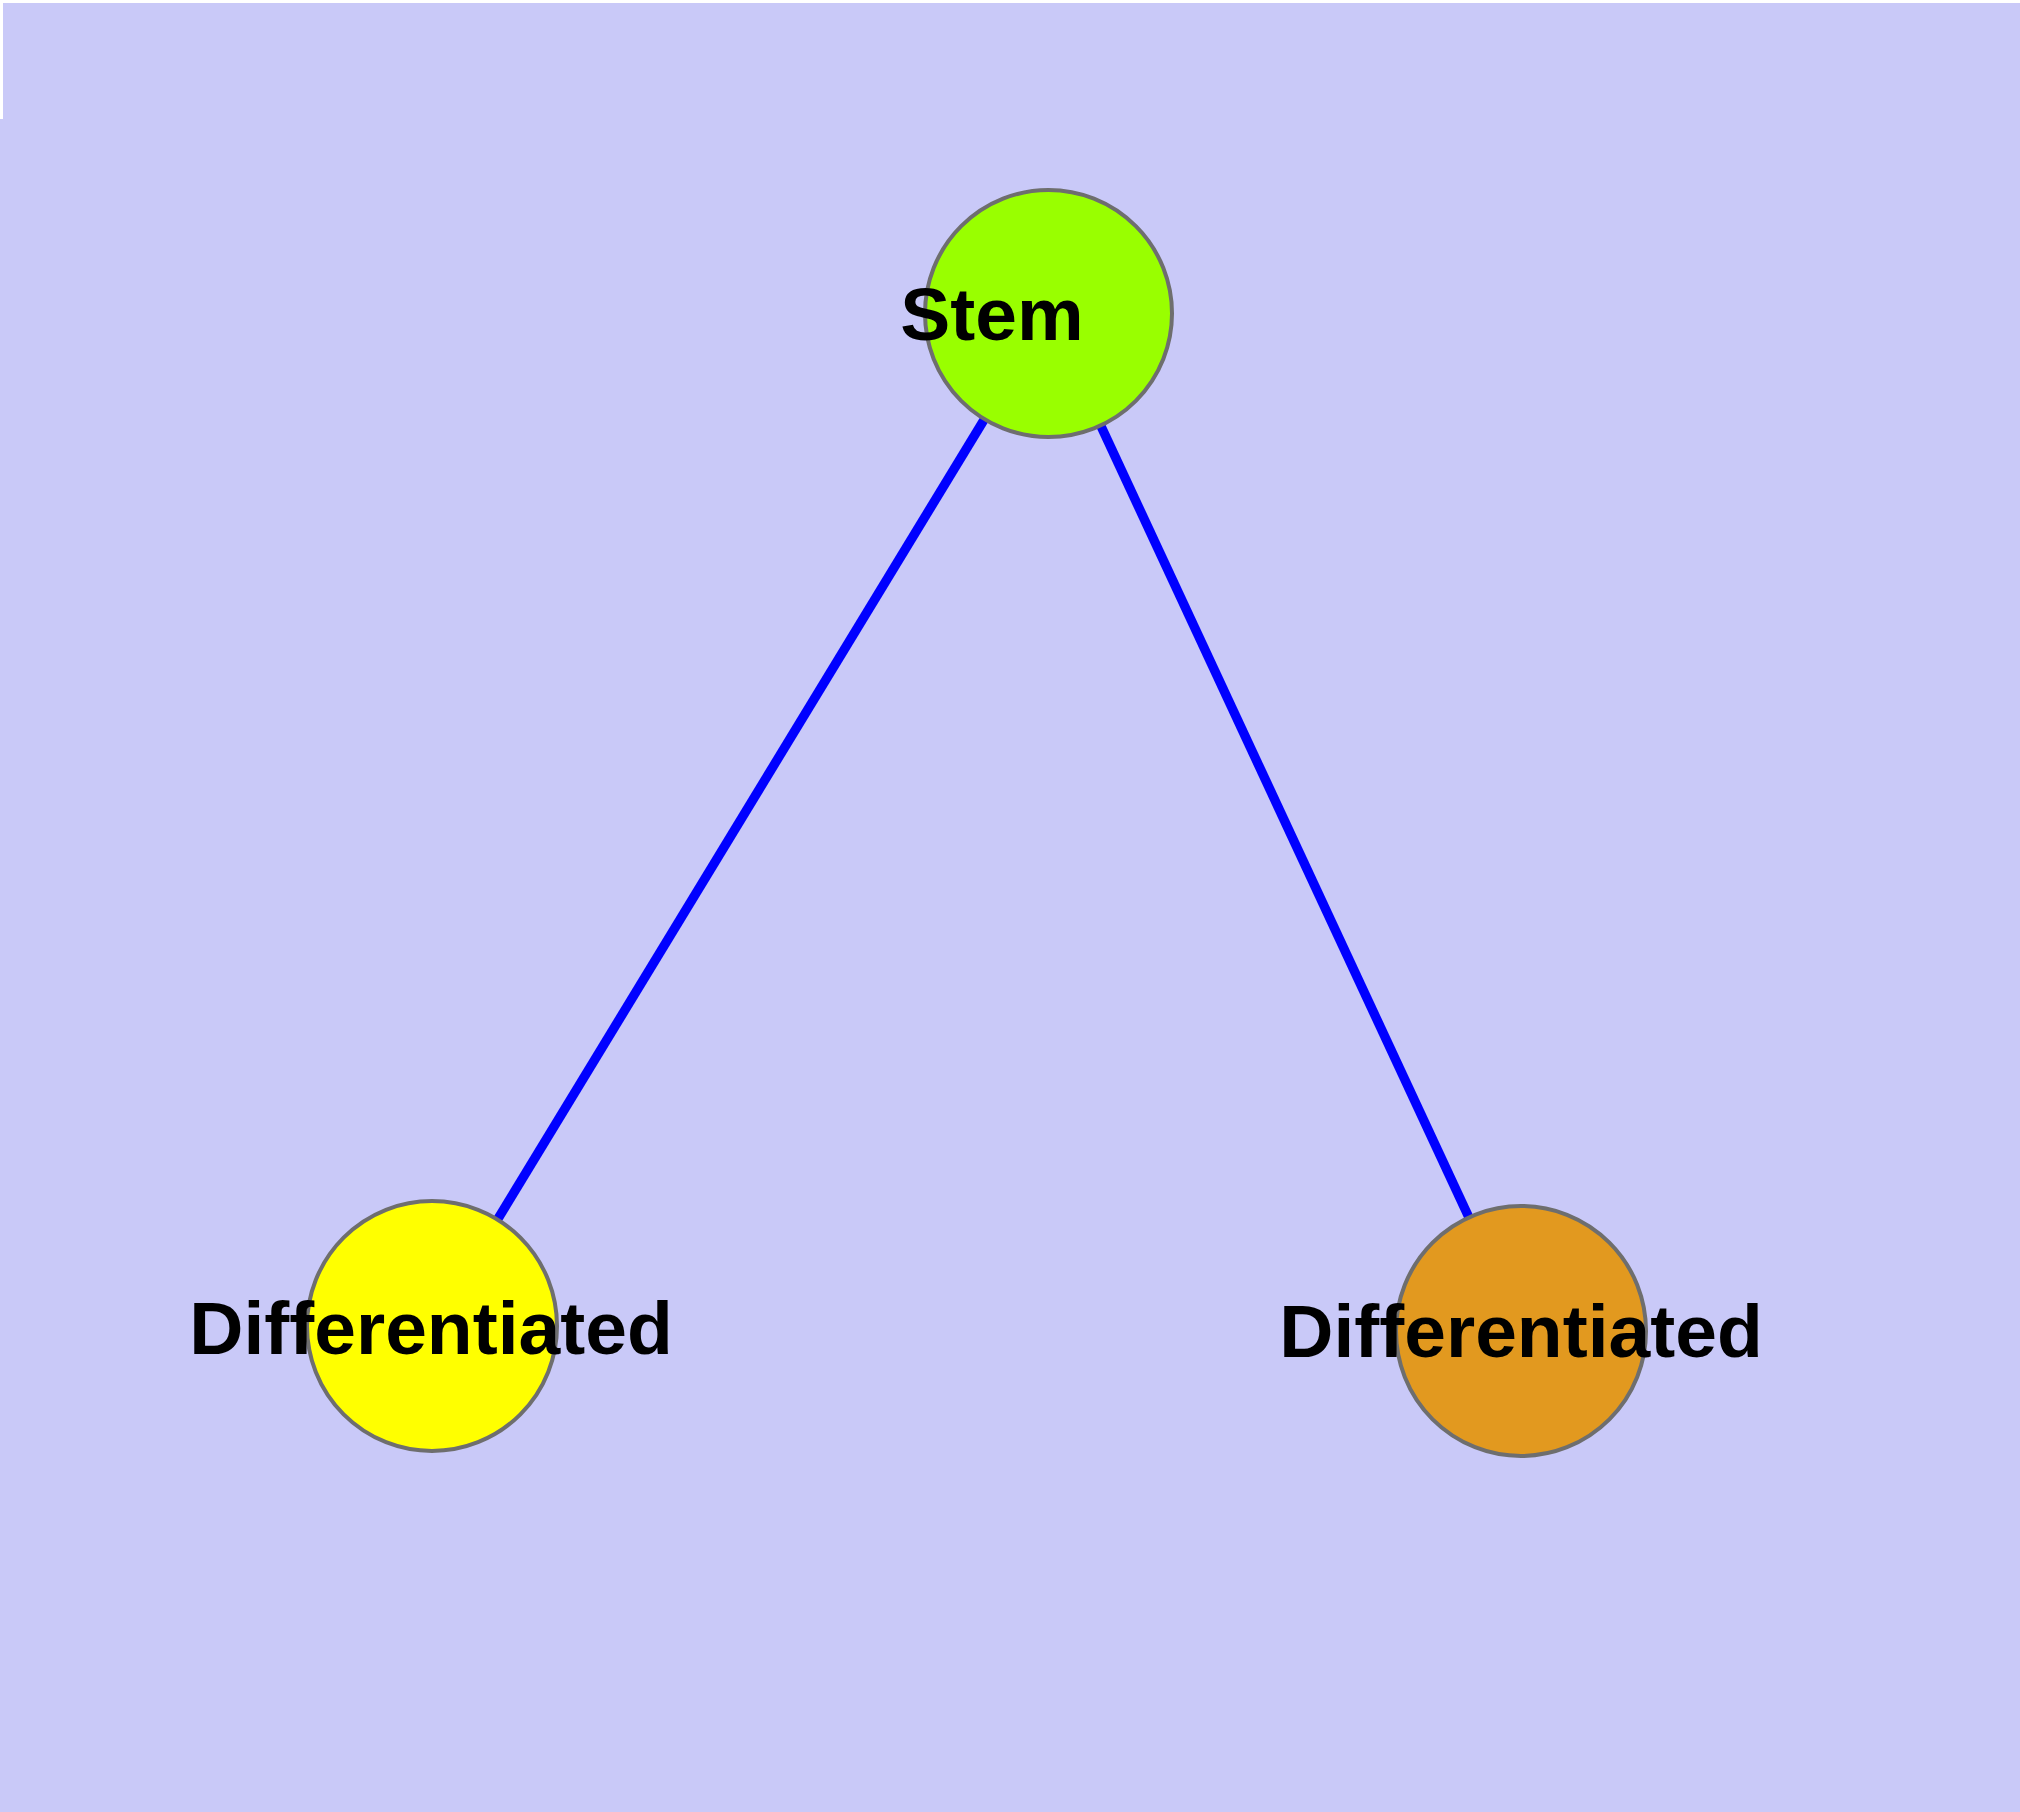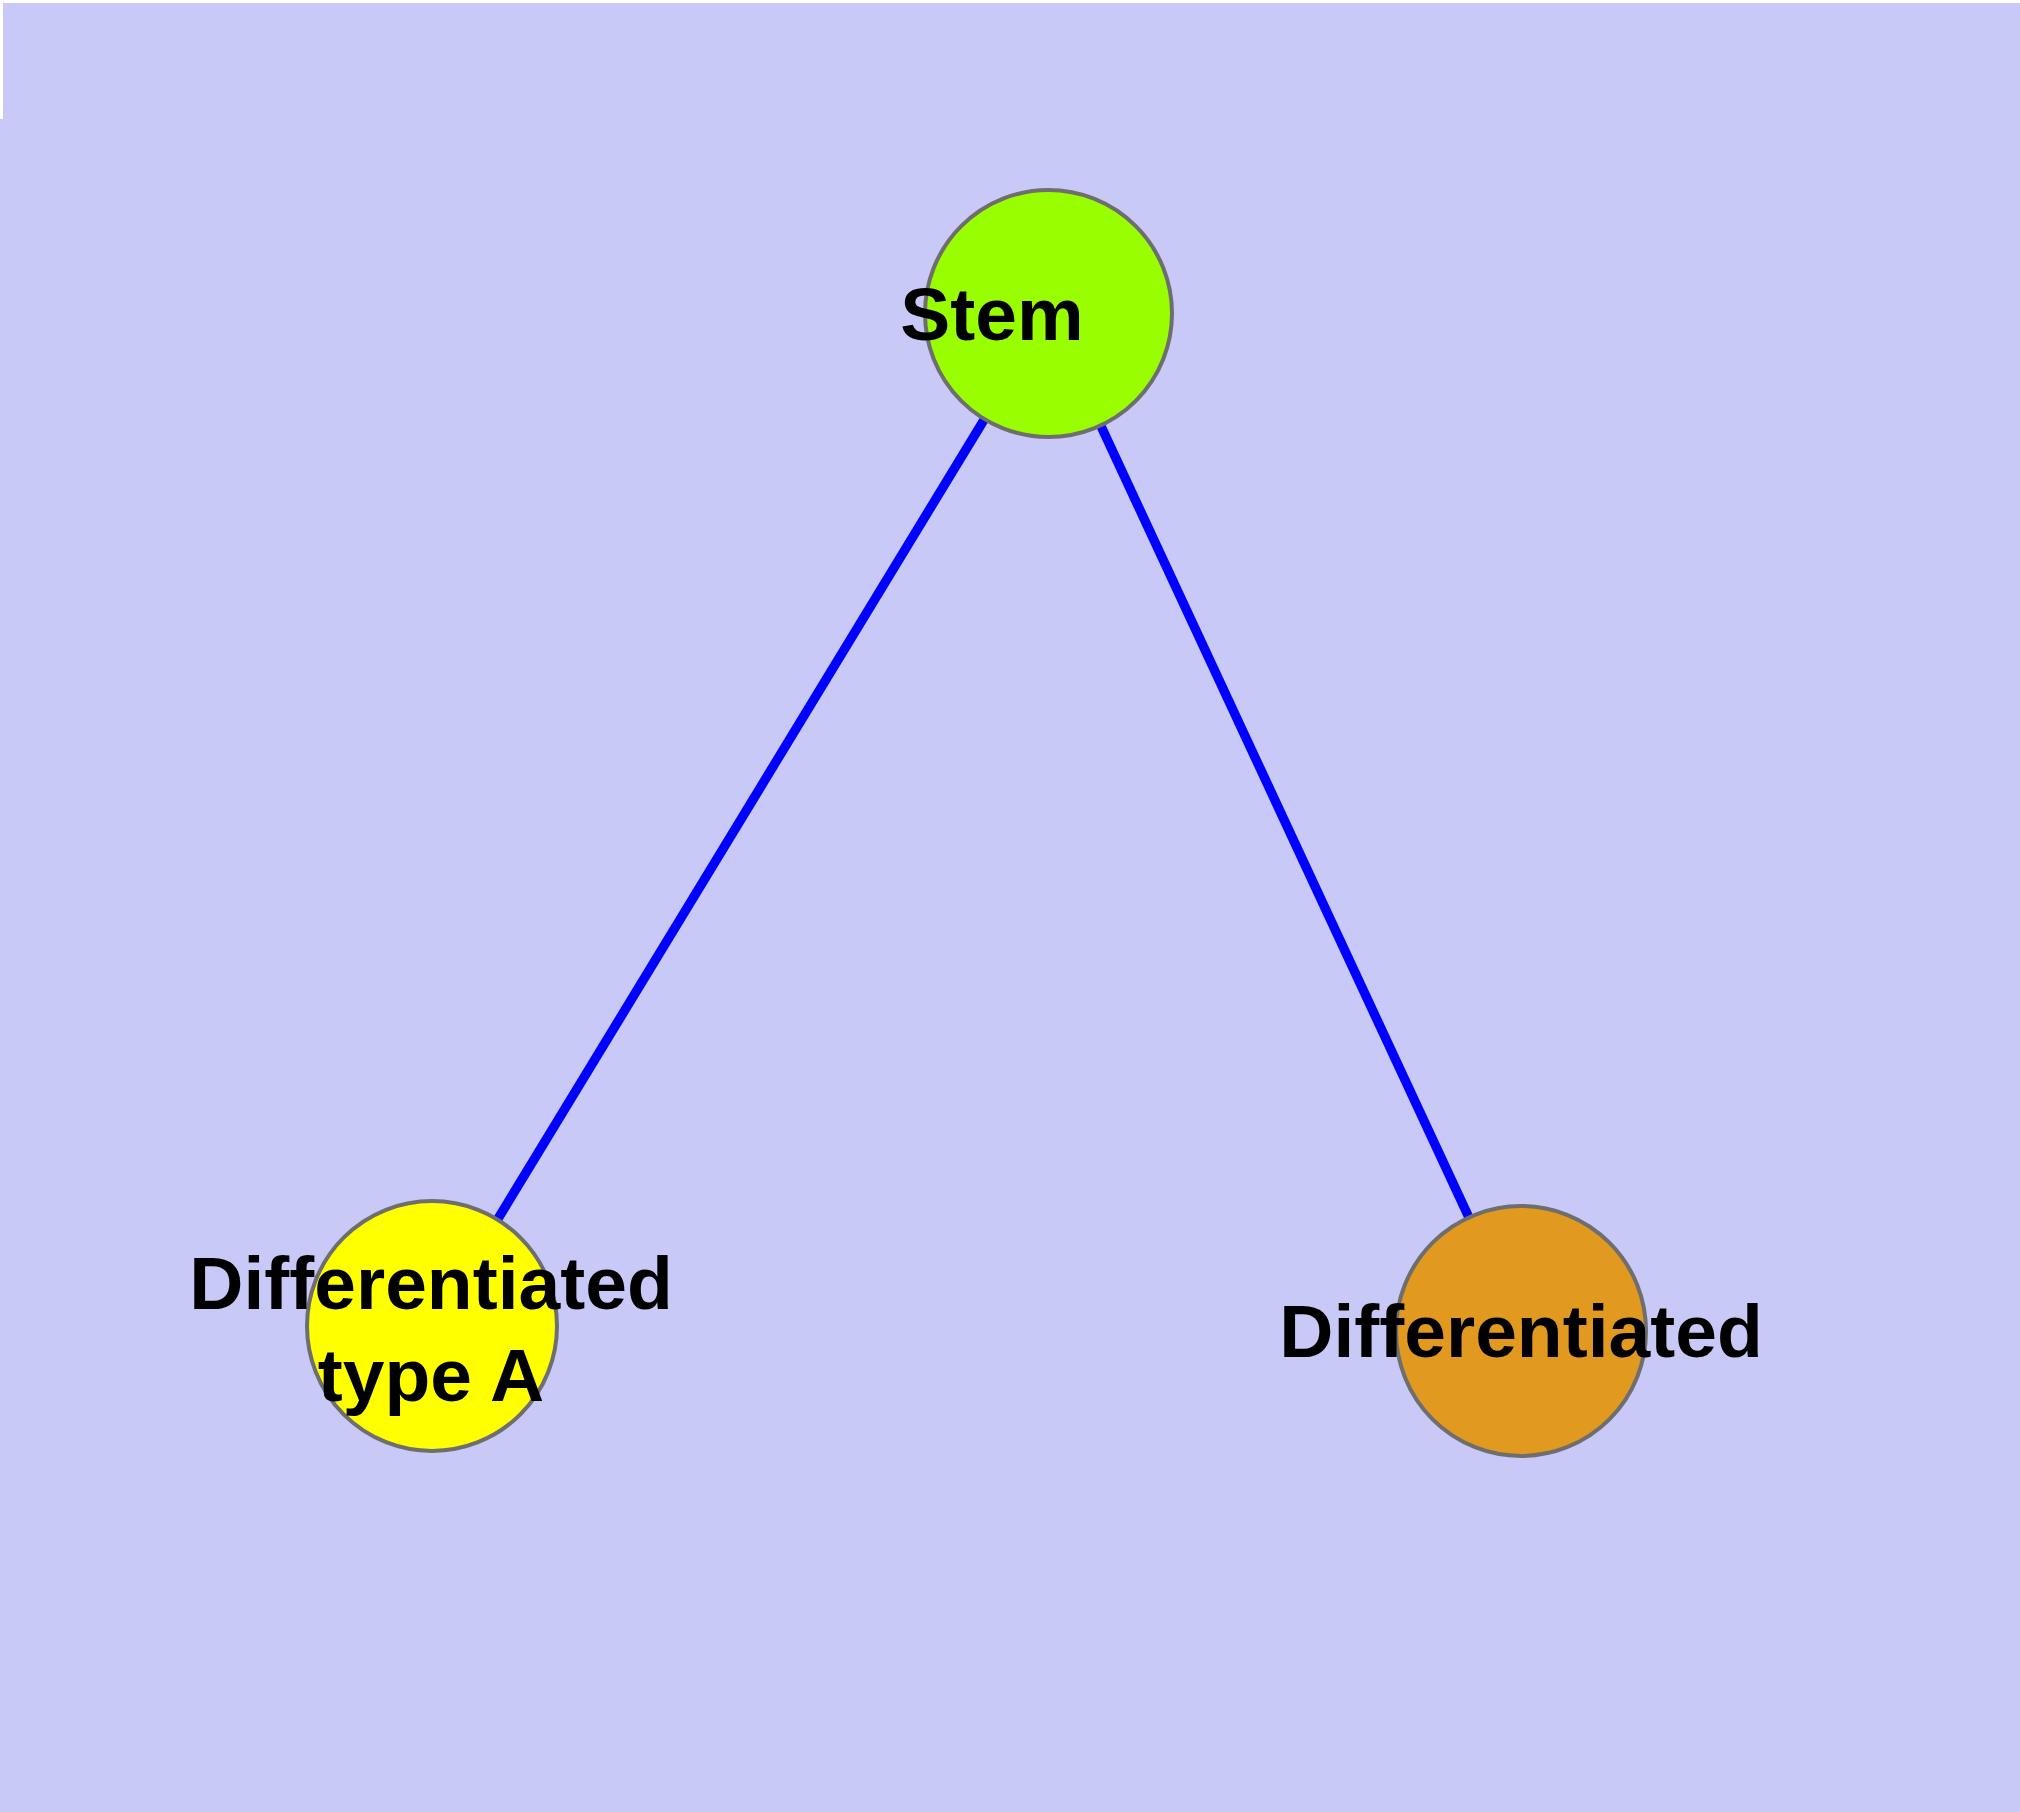--- a/index.html
+++ b/index.html
@@ -92,21 +92,20 @@
   <div class="node-circle stem"></div>
   <div class="node-circle type-a"></div>
   <div class="node-circle type-b"></div>
 
   <div class="node-label stem">
     <span class="label-line">Stem</span>
   </div>
 
   <div class="node-label type-a">
     <span class="label-line">Differentiated</span>
-    <span class="label-line">type A</span>
   </div>
 
   <div class="node-label type-b">
     <span class="label-line">Differentiated</span>
   </div>
 
 </div>
 
 
 </body></html>

